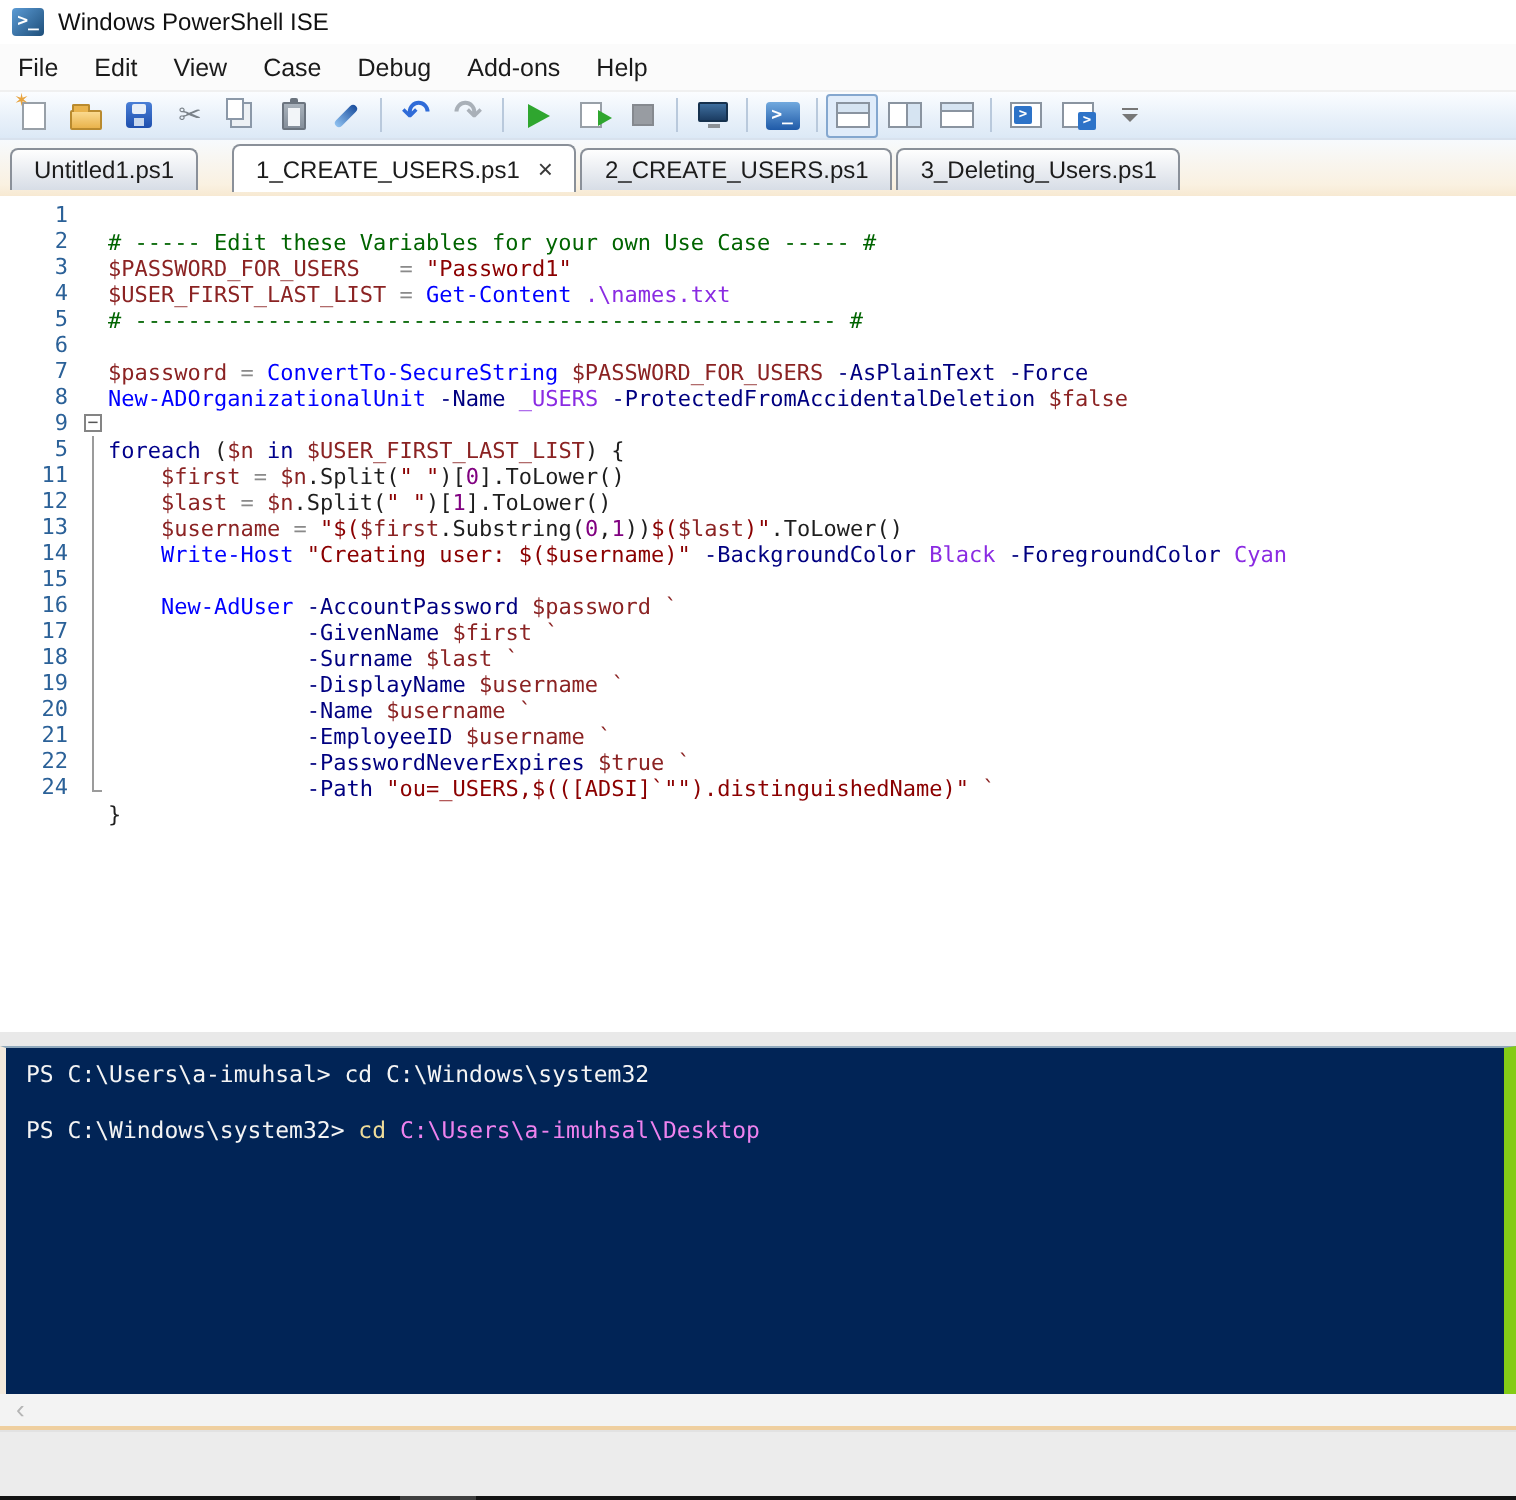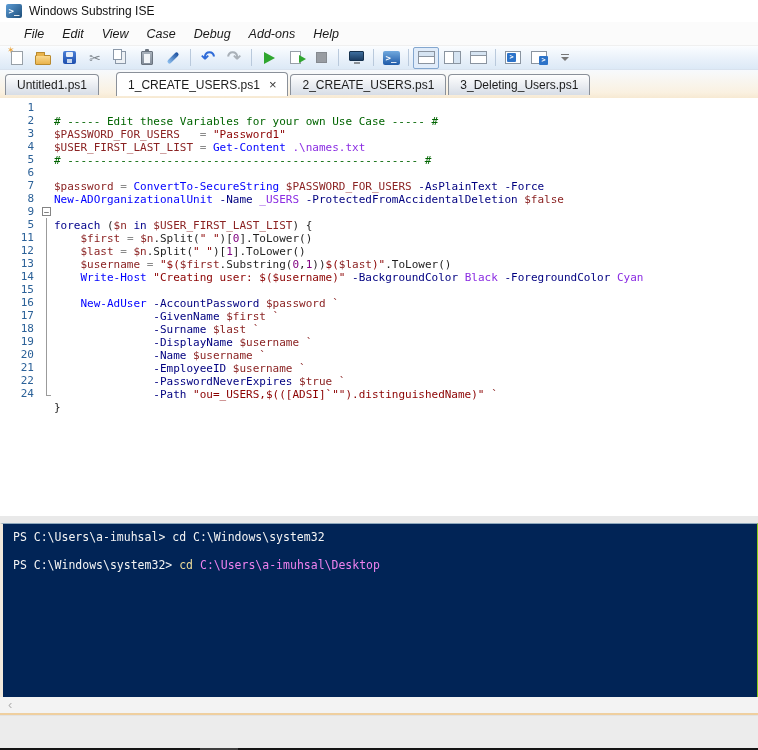--- a/index.html
+++ b/index.html
@@ -6,21 +6,21 @@
     font-family:"Liberation Sans",sans-serif;background:#ECECEC;}
   .win{width:758px;height:750px;display:flex;flex-direction:column;background:#FFF;}
 
   
   .titlebar{height:22px;background:#FFFFFF;display:flex;align-items:center;padding-left:6px;flex:0 0 22px;}
   .appicon{width:16px;height:14px;border-radius:2px;background:linear-gradient(135deg,#5B9BD5,#1E4E79);
     color:#FFF;font:bold 9px/14px "DejaVu Sans Mono",monospace;text-align:center;display:inline-block;}
   .apptitle{font-size:12px;color:#111;margin-left:7px;}
 
   
-  .menubar{height:23px;background:#FBFBFB;display:flex;align-items:center;padding-left:15px;flex:0 0 23px;border-bottom:1px solid #F0F0F0;font-style:italic;}
+  .menubar{height:23px;background:#FBFBFB;display:flex;align-items:center;padding-left:0;flex:0 0 23px;border-bottom:1px solid #F0F0F0;}
   .mitem{font-size:12.5px;color:#1A1A1A;padding:3px 9px;cursor:default;}
 
   
   .toolbar{height:23px;flex:0 0 23px;display:flex;align-items:center;padding-left:4px;
     background:linear-gradient(180deg,#FBFDFF 0%,#E9F1FA 55%,#DCE9F6 100%);border-bottom:1px solid #D8E2EE;}
   .tbtn{width:26px;height:22px;display:inline-flex;align-items:center;justify-content:center;border-radius:2px;box-sizing:border-box;}
   .tbtn.sel{background:#E0ECFA;border:1px solid #84A7CF;}
   .tsep{width:1px;height:17px;background:#B9C9DC;margin:0 4px;flex:0 0 1px;}
   .ic{position:relative;display:inline-block;box-sizing:border-box;}
   .ic-new-script{width:12px;height:14px;background:#FFF;border:1px solid #98A0A8;}
@@ -77,42 +77,42 @@
   .code{white-space:pre;color:#1E1E1E;margin-top:14px;}
   .tk-cm{color:#006400}.tk-vr{color:#8B2323}.tk-st{color:#8B0000}.tk-cd{color:#0000FF}
   .tk-kw{color:#00008B}.tk-pm{color:#000080}.tk-ag{color:#8A2BE2}.tk-nm{color:#800080}
   .tk-op{color:#8A8A8A}.tk-tx{color:#1E1E1E}
 
   
   .gap{height:7px;flex:0 0 7px;background:#E9E9E9;}
 
   
   .console{height:174px;flex:0 0 174px;background:#012456;border-top:1px solid #8FA8BC;
-    border-left:3px solid #F2E9DC;border-right:1px solid #84cc16;box-sizing:border-box;
+    border-left:3px solid #F2E9DC;border-right:6px solid #84cc16;box-sizing:border-box;
     padding:6px 0 0 10px;}
   .crow{min-height:14px;font:11.5px/14px "DejaVu Sans Mono",monospace;white-space:pre;}
   .tk-wh{color:#F4F4F4}.tk-gl{color:#EEDC9A}.tk-vi{color:#EE82EE}
 
   
   .hscroll{height:18px;flex:0 0 18px;background:#F3F3F3;border-bottom:2px solid #EFCF9F;
     display:flex;align-items:center;padding-left:8px;box-sizing:border-box;}
   .chev{color:#B5B5B5;font-size:13px;line-height:12px;}
 
   
   .statusarea{height:32px;flex:0 0 32px;background:#ECECEC;border-top:1px solid #E2E2E2;}
   .bottombar{height:5px;flex:0 0 5px;background:#141414;position:relative;}
   .bottombar .seg{position:absolute;left:200px;width:38px;top:0;bottom:0;background:#3F3F3F;}
 </style>
 </head>
 <body>
 
 <div class="win">
   <div class="titlebar">
     <span class="appicon">&gt;_</span>
-    <span class="apptitle">Windows Substring ISE</span>
+    <span class="apptitle">Windows PowerShell ISE</span>
   </div>
   <div class="menubar" id="menubar">
       <span class="mitem">File</span>
       <span class="mitem">Edit</span>
       <span class="mitem">View</span>
       <span class="mitem">Case</span>
       <span class="mitem">Debug</span>
       <span class="mitem">Add-ons</span>
       <span class="mitem">Help</span>
     </div>

